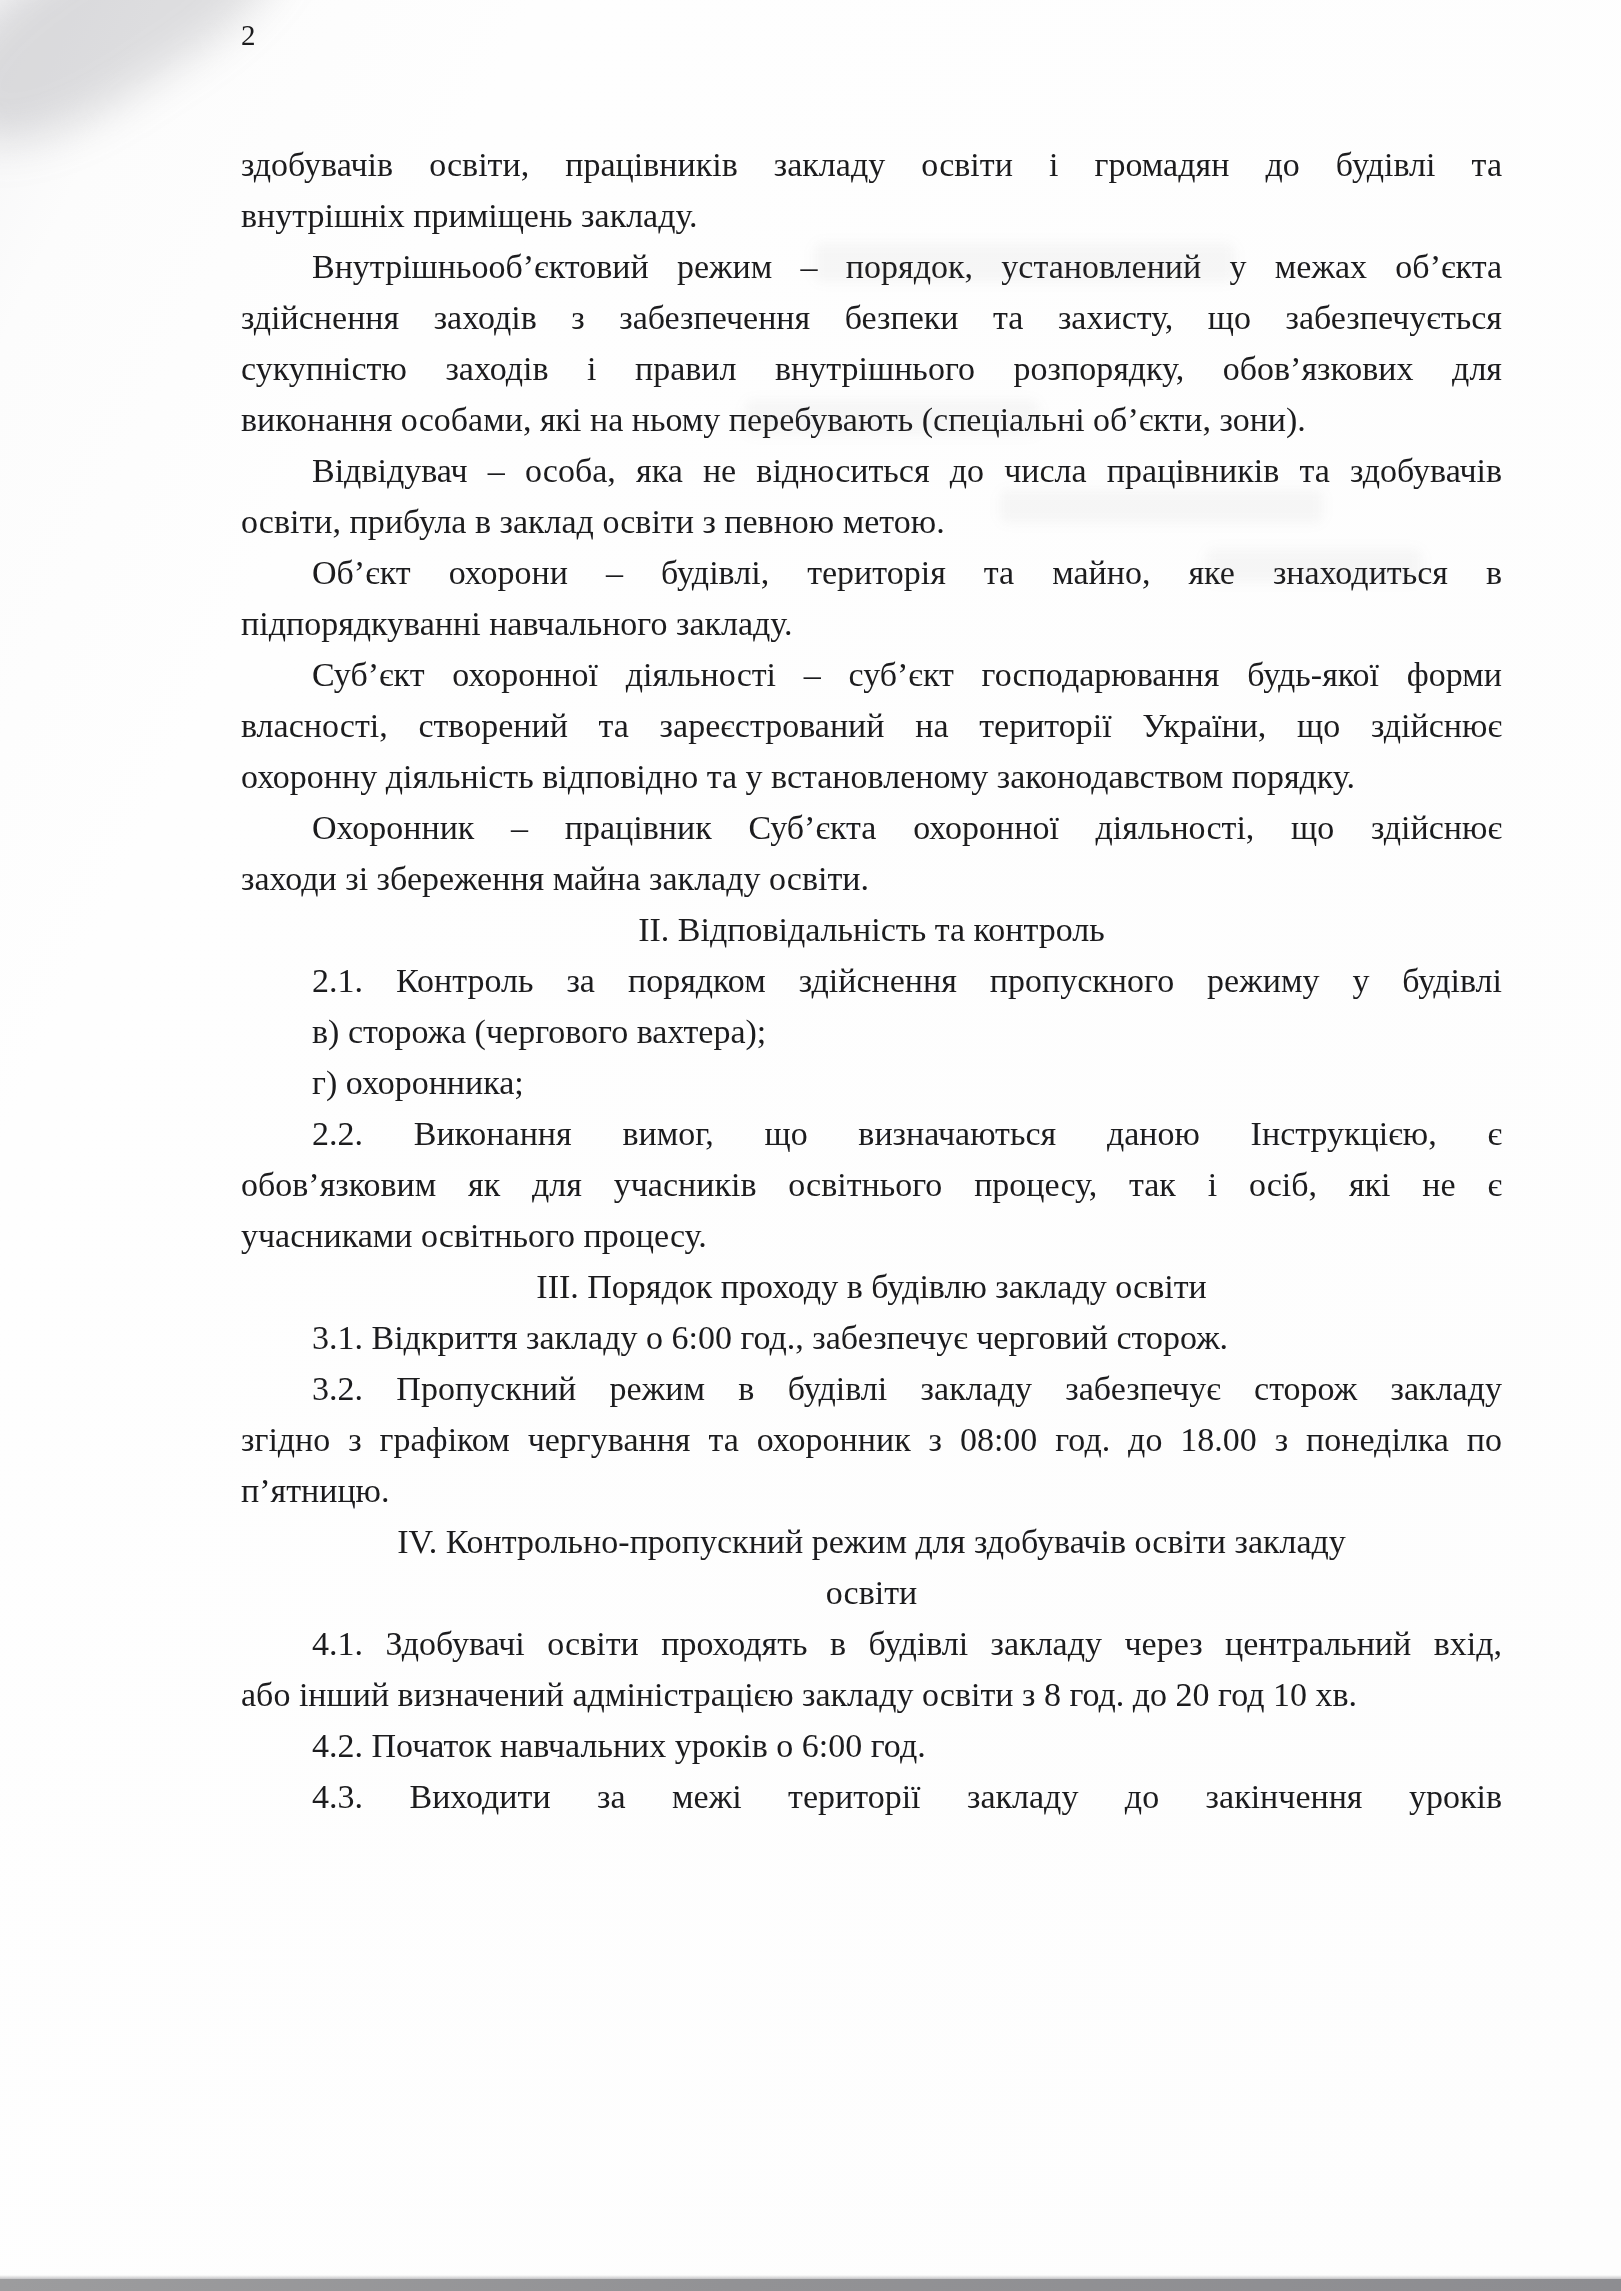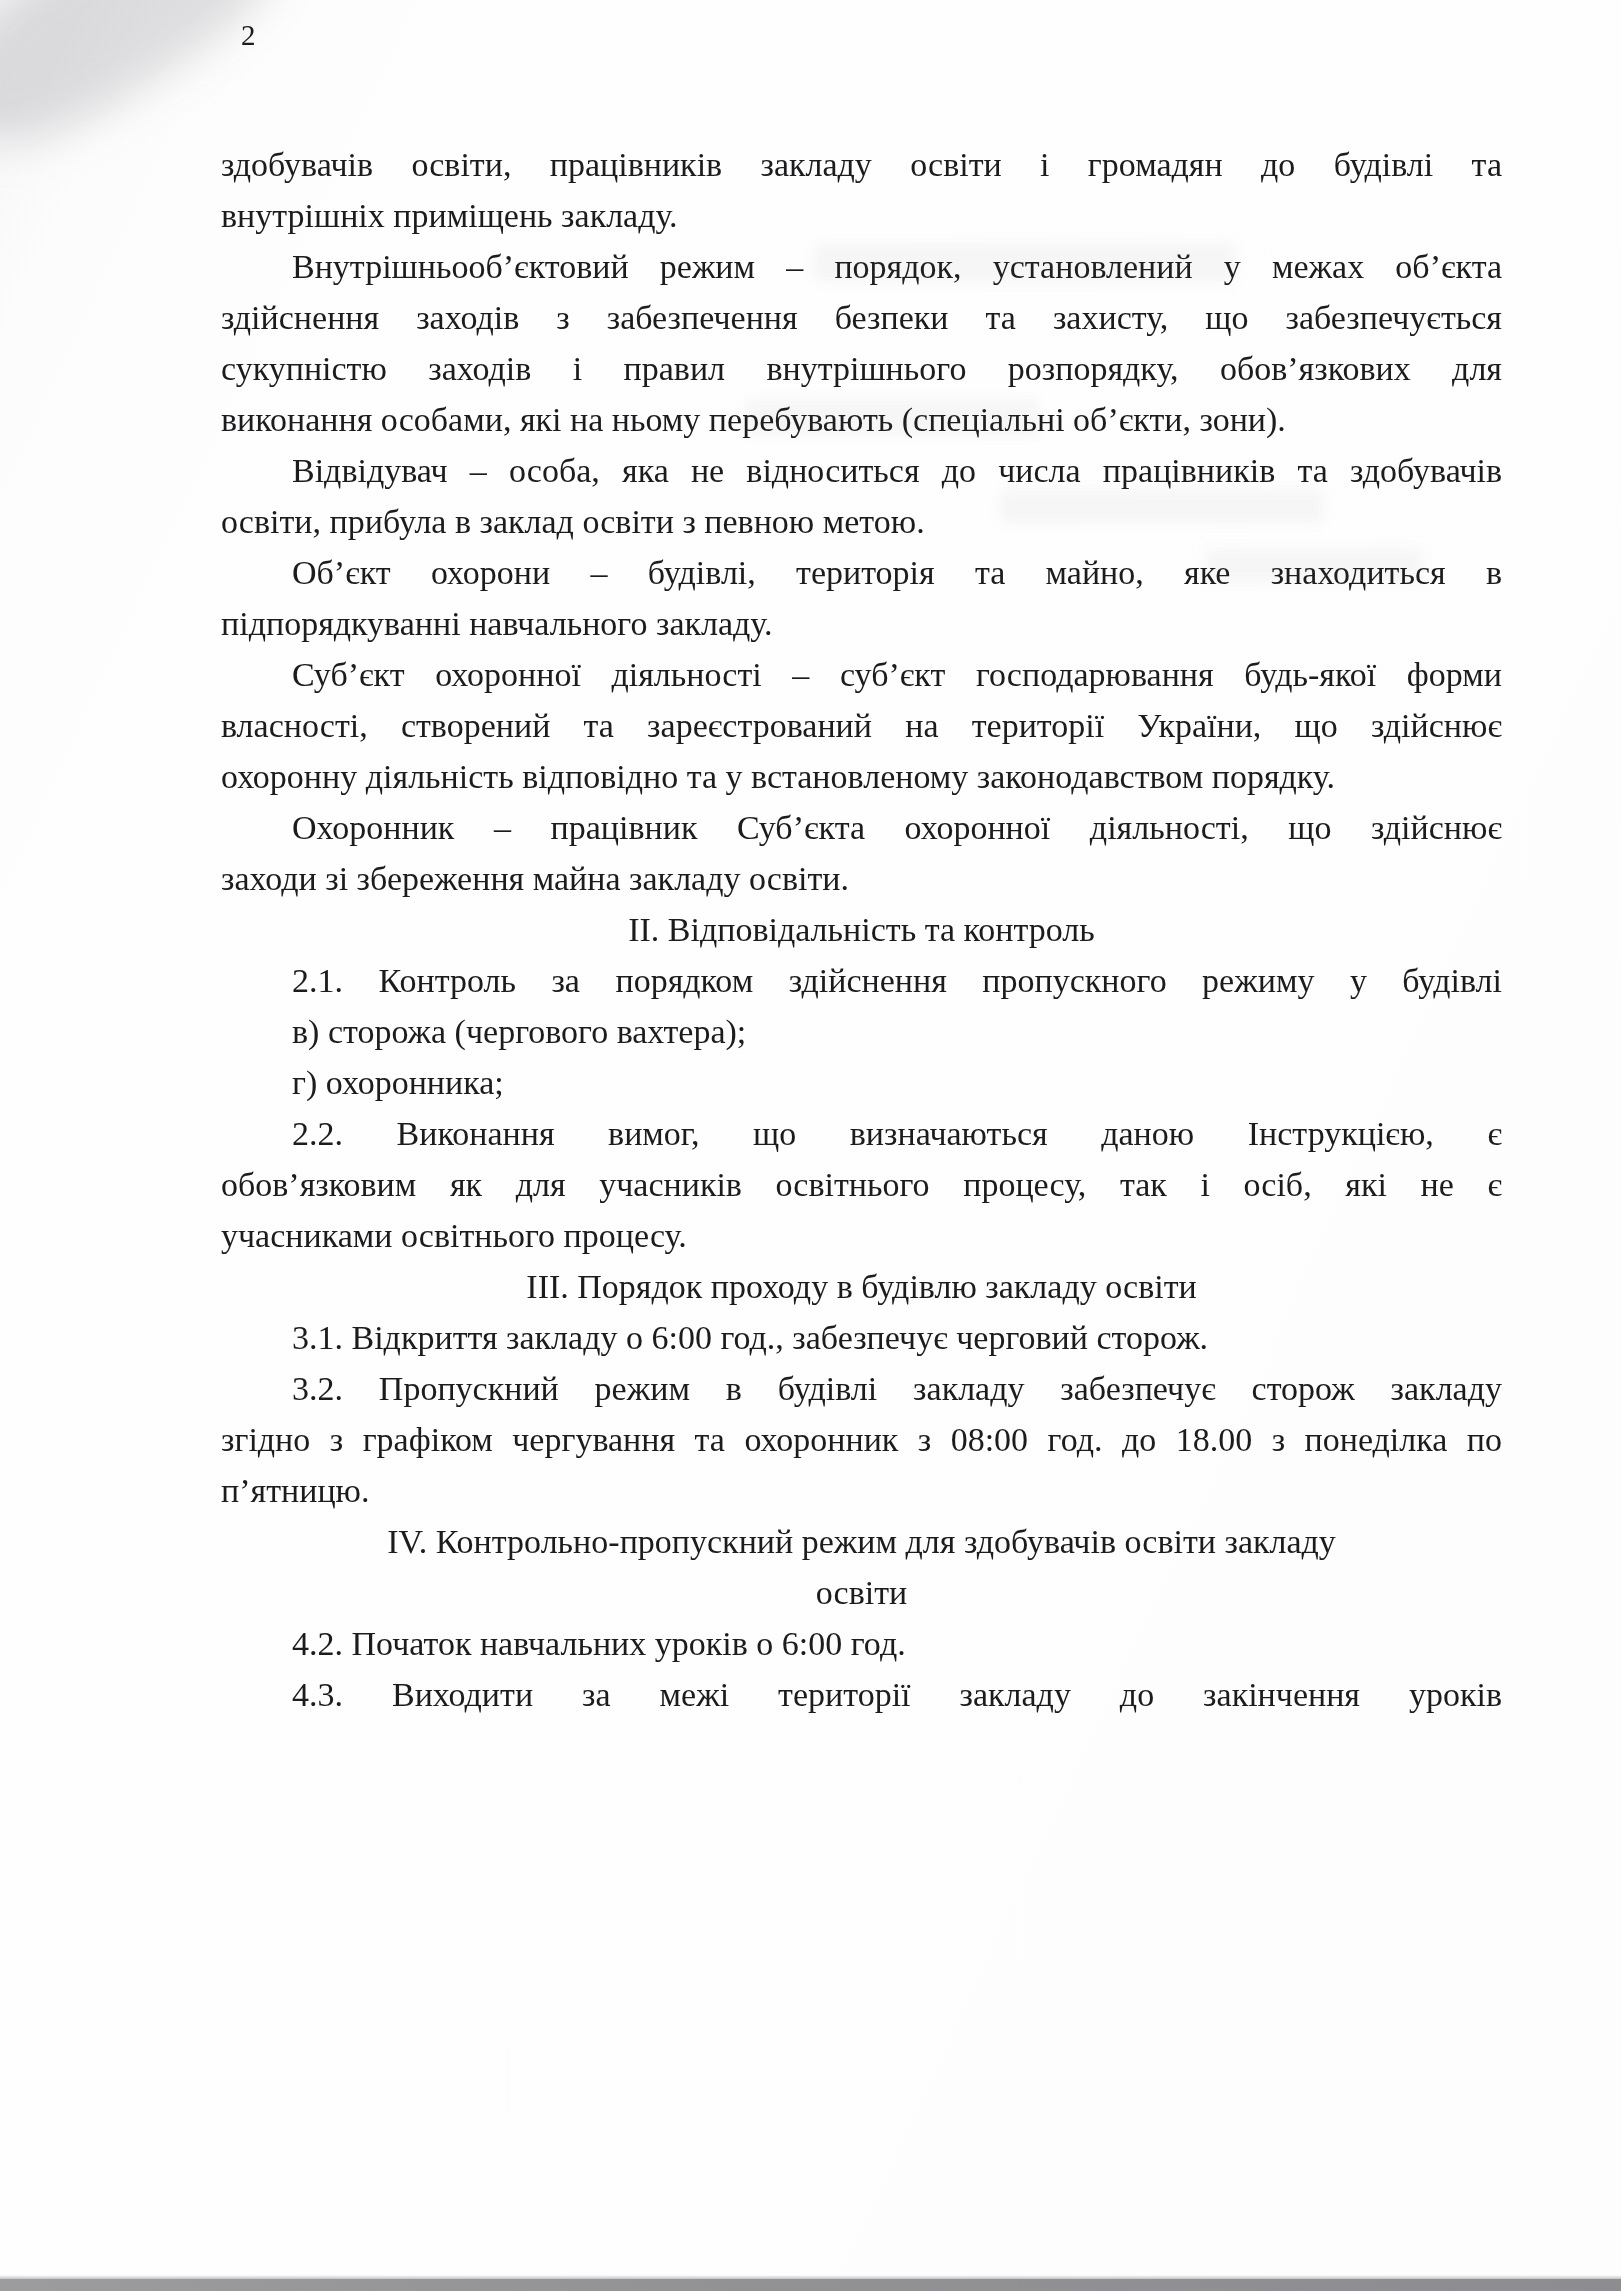--- a/index.html
+++ b/index.html
@@ -24,20 +24,21 @@
     font-size:29px;line-height:35px;
   }
   .doc-text{
     position:absolute;left:221px;top:139px;width:1281px;
   }
   .line{
     height:51px;line-height:51px;
     font-size:34px;
     overflow:hidden;
     text-align:left;
+    margin-left:20px;
   }
   .line.just{
     text-align:justify;
     text-align-last:justify;
   }
   .line.indent{ text-indent:71px; }
   .heading .line{
     text-align:center;
     font-weight:400;
   }
@@ -116,20 +117,24 @@
       <div class="block paragraph">
         <div class="line just indent">3.2. Пропускний режим в будівлі закладу забезпечує сторож закладу</div>
         <div class="line just">згідно з графіком чергування та охоронник з 08:00 год. до 18.00 з понеділка по</div>
         <div class="line">п’ятницю.</div>
       </div>
       <div class="block heading">
         <div class="line">ІV. Контрольно-пропускний режим для здобувачів освіти закладу</div>
         <div class="line">освіти</div>
       </div>
       <div class="block paragraph">
+        <div class="line just indent">4.1. Здобувачі освіти проходять в будівлі закладу через центральний вхід,</div>
+        <div class="line">або інший визначений адміністрацією закладу освіти з 8 год. до 20 год 10 хв.</div>
+      </div>
+      <div class="block paragraph">
         <div class="line indent">4.2. Початок навчальних уроків о 6:00 год.</div>
       </div>
       <div class="block paragraph">
         <div class="line just indent">4.3. Виходити за межі території закладу до закінчення уроків</div>
       </div>
     </div>
 
   <div class="smudge" style="left:814px;top:243px;width:421px;height:39px;"></div>
   <div class="smudge" style="left:745px;top:400px;width:294px;height:35px;"></div>
   <div class="smudge" style="left:1000px;top:490px;width:323px;height:33px;"></div>

